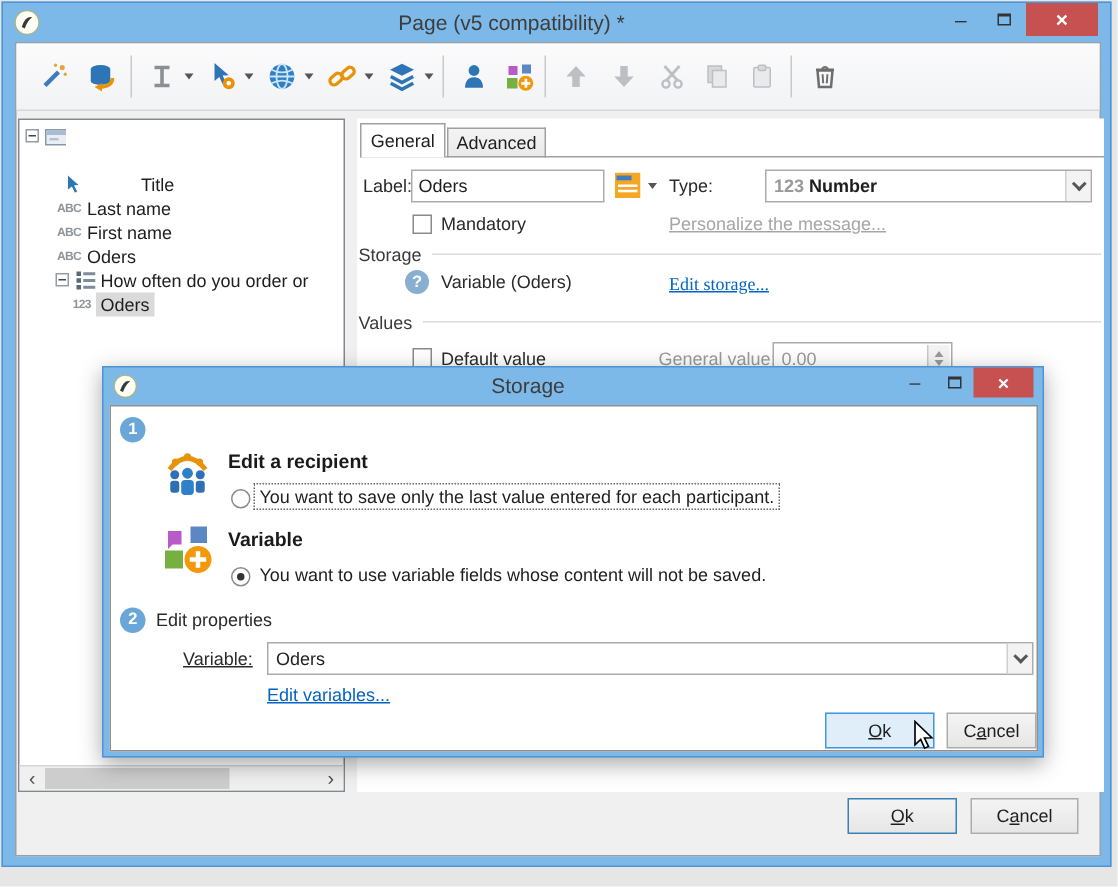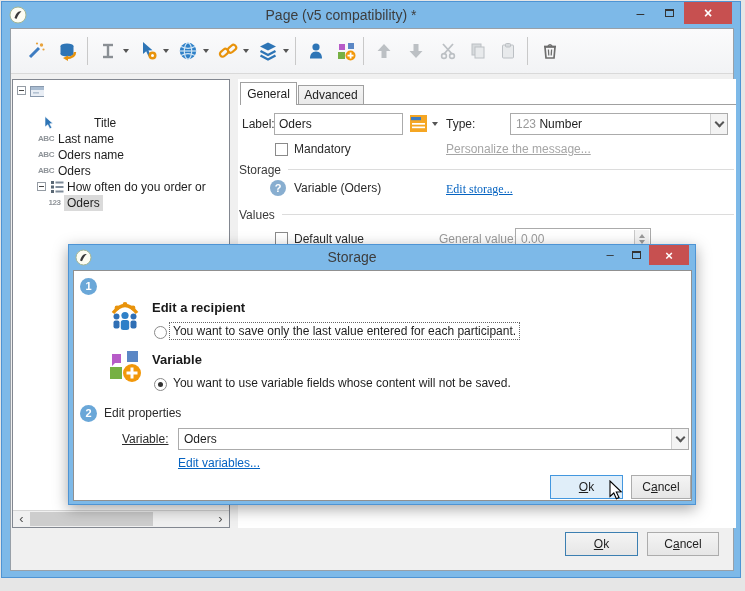--- a/index.html
+++ b/index.html
@@ -231,21 +231,21 @@
       <div class="titem" style="top:51px;">
         <span class="tico" style="left:26px;">
             <span class="tico-text">ABC</span>
           </span>
         <span class="tlabel" style="left:45px;">Last name</span>
       </div>
       <div class="titem" style="top:67px;">
         <span class="tico" style="left:26px;">
             <span class="tico-text">ABC</span>
           </span>
-        <span class="tlabel" style="left:45px;">Oders name</span>
+        <span class="tlabel" style="left:45px;">First name</span>
       </div>
       <div class="titem" style="top:83px;">
         <span class="tico" style="left:26px;">
             <span class="tico-text">ABC</span>
           </span>
         <span class="tlabel" style="left:45px;">Oders</span>
       </div>
       <div class="titem" style="top:99px;">
         <span class="texp" style="left:24px;top:3px;">
             <i></i>
@@ -285,21 +285,21 @@
       <span class="abs" style="left:172px;top:36px;">
         <svg width="17" height="17">
             <rect width="17" height="17" fill="#f5a623"></rect>
             <rect x="1" y="2" width="10" height="3.2" fill="#3e7cc1"></rect>
             <rect x="2" y="8" width="13" height="1.7" fill="#fff"></rect>
             <rect x="2" y="11.5" width="13" height="1.7" fill="#fff"></rect>
           </svg>
       </span>
       <span class="caret" style="left:194px;top:43px;"></span>
       <div class="caption" style="left:208px;top:34px;">Type:</div>
-      <div class="combo" style="left:272px;top:34px;width:218px;">
+      <div class="combo" style="left:272px;top:34px;width:218px;font-weight:bold;">
         <span style="color:#9a9a9a;">123</span>
         <span>Number</span>
         <span class="combo-arrow">
             <span class="chev"></span>
           </span>
       </div>
 
       <span class="checkbox" style="left:37px;top:64px;"></span>
       <div class="caption" style="left:56px;top:60px;height:20px;line-height:20px;">Mandatory</div>
       <span class="dlink" style="left:208px;top:63px;">Personalize the message...</span>
@@ -308,21 +308,21 @@
       <div class="grp-line" style="left:50px;right:2px;top:90px;"></div>
       <span class="qicon" style="left:32px;top:101px;">?</span>
       <div class="caption" style="left:56px;top:98px;">Variable (Oders)</div>
       <span class="link" style="left:208px;top:103px;font-family:Liberation Serif, serif;">Edit storage...</span>
 
       <span class="grp-label" style="left:1px;top:129px;">Values</span>
       <div class="grp-line" style="left:44px;right:2px;top:135px;"></div>
       <span class="checkbox" style="left:37px;top:153px;"></span>
       <div class="caption" style="left:56px;top:149px;">Default value</div>
       <div class="caption" style="left:201px;top:149px;color:#9a9a9a;">General value:</div>
-      <div class="combo" style="left:277px;top:149px;width:136px;color:#9a9a9a;">
+      <div class="combo" style="left:277px;top:149px;width:120px;color:#9a9a9a;">
         <span>0.00</span>
         <span class="spinner">
             <span class="up"></span>
             <span class="dn"></span>
           </span>
       </div>
     </div>
 
     <div class="btn default" style="left:554px;top:503px;width:73px;"><u>O</u>k</div>
     <div class="btn" style="left:636px;top:503px;width:72px;">C<u>a</u>ncel</div>

